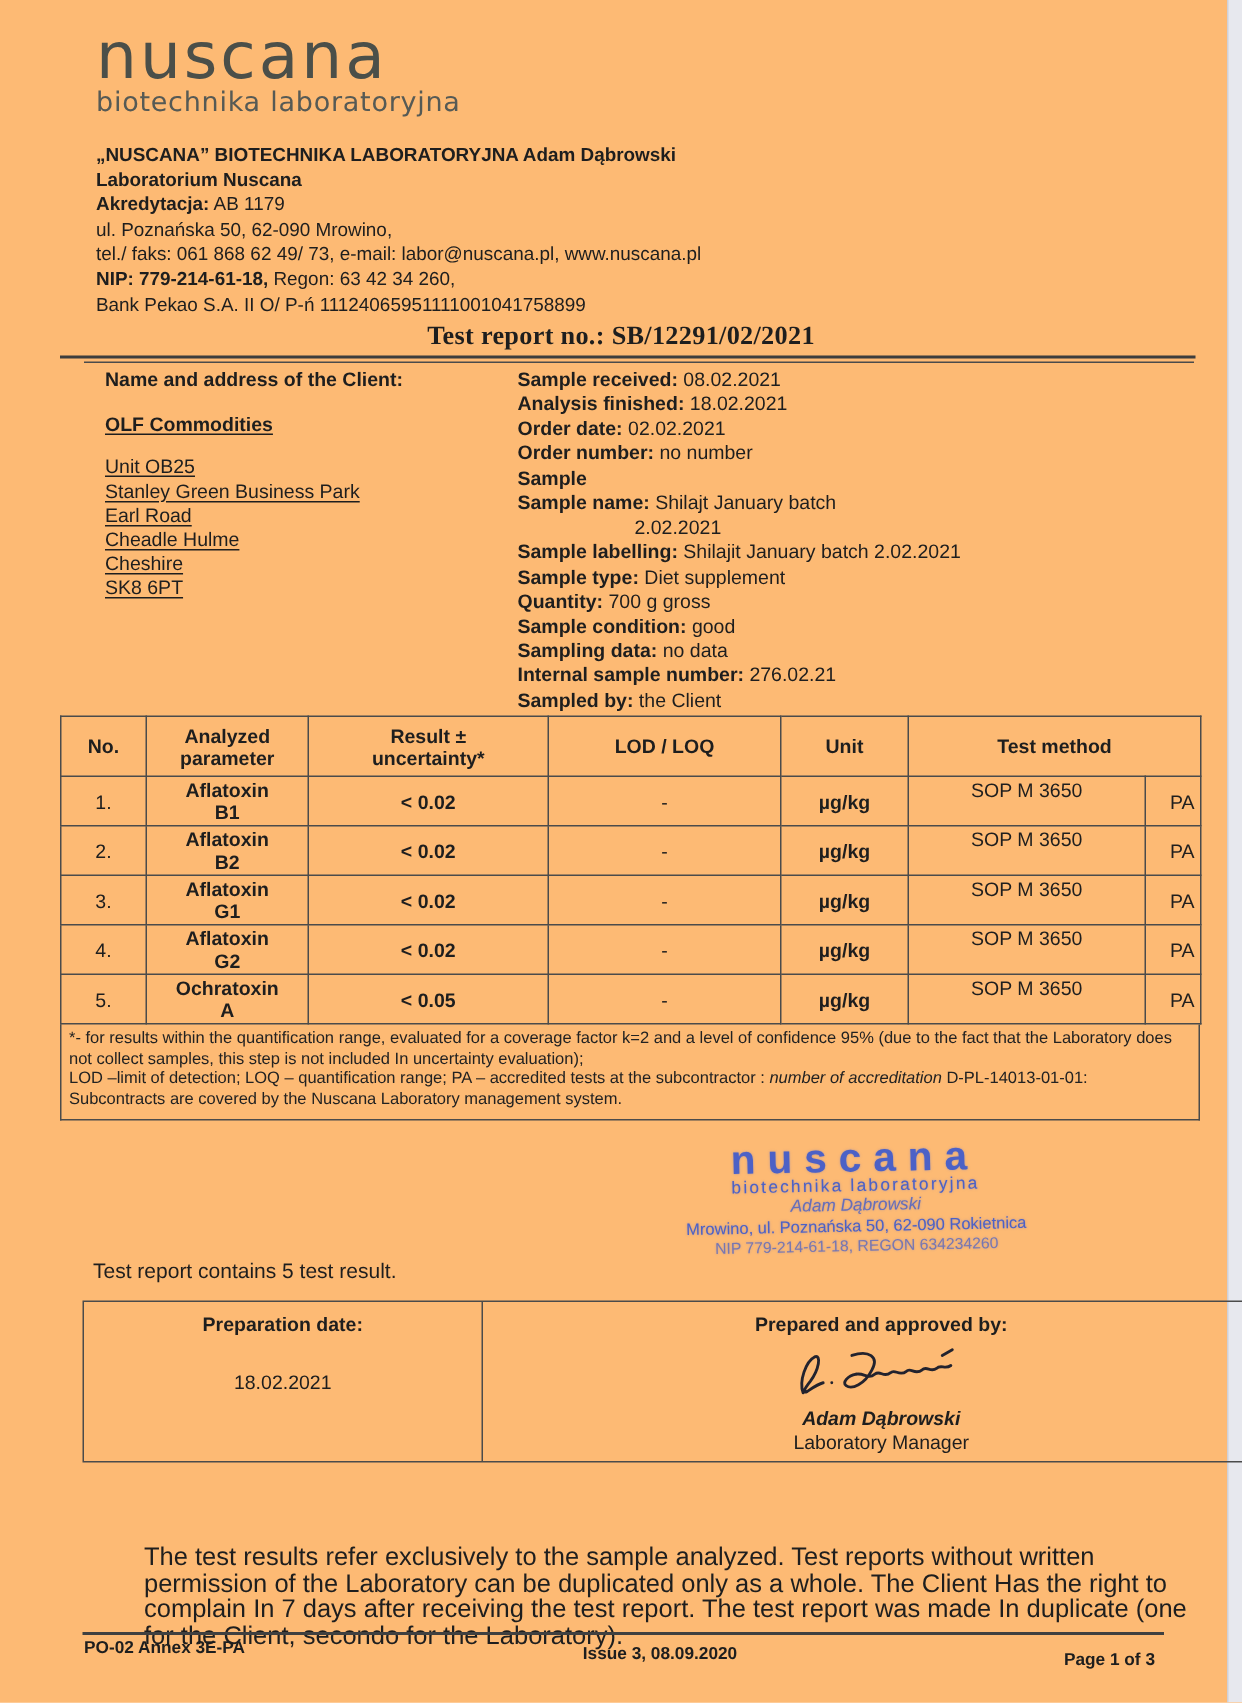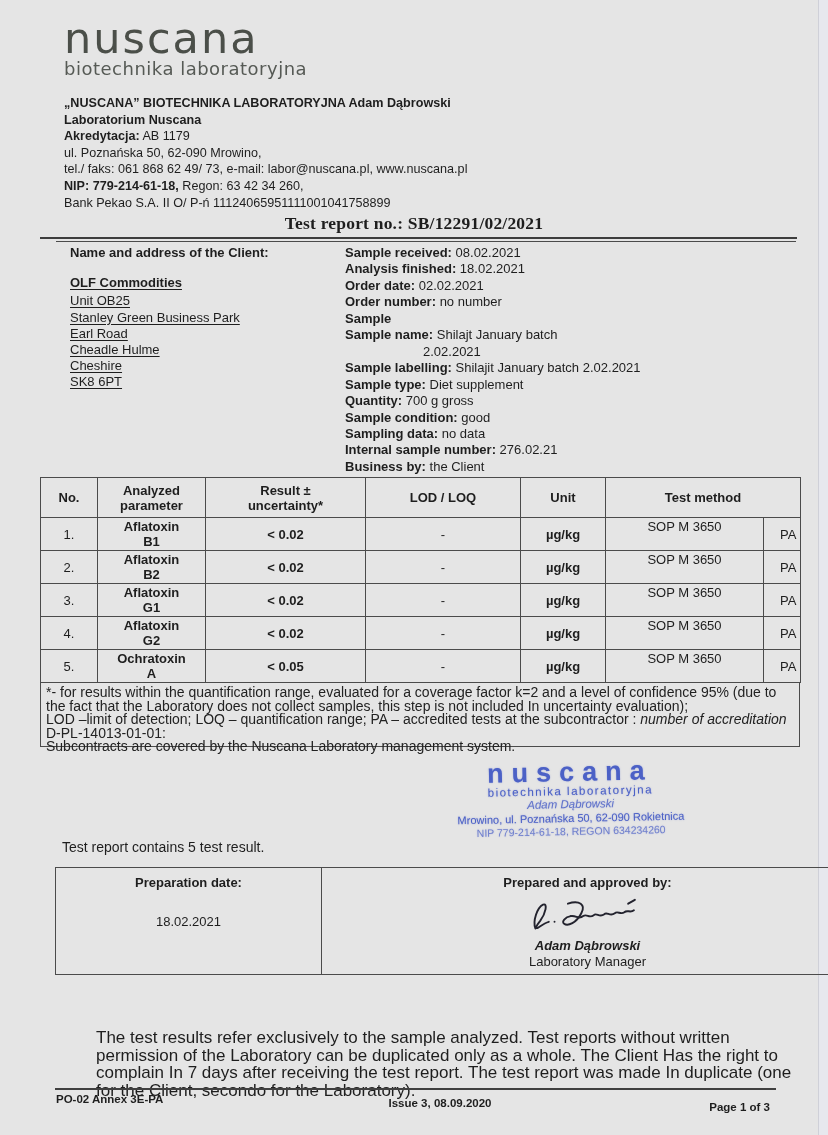--- a/index.html
+++ b/index.html
@@ -1,19 +1,19 @@
 <!DOCTYPE html>
 <html><head>
 <meta charset="utf-8">
 <style>
   * { box-sizing: border-box; }
   body { margin: 0; background: #ffffff; }
   .page {
     position: relative; width: 828px; height: 1135px;
-    background: #e5e5e5; overflow: hidden;
+    background: #fdba74; overflow: hidden;
     font-family: "Liberation Sans", sans-serif; color: #1e1e1e;
   }
   .edge-band { position: absolute; top: 0; right: 0; width: 10px; height: 100%;
     background: #e7e8ee; border-left: 1px solid #cfd0d8; }
 
   
   .logo { position: absolute; left: 64px; top: 16px; }
   .logo-name { font-family: "DejaVu Sans", sans-serif; font-size: 43px; line-height: 44px;
     color: #4b4f49; letter-spacing: 2px; font-weight: 400; }
   .logo-tag { font-family: "DejaVu Sans", sans-serif; font-size: 18px; color: #565a55;
@@ -26,40 +26,40 @@
   
   .report-title { position: absolute; left: 0; top: 213px; width: 828px; text-align: center;
     font-size: 17.5px; font-weight: bold; letter-spacing: 0.2px; font-family: Liberation Serif, serif; }
   .rule-title-1 { position: absolute; left: 40px; top: 237px; width: 757px; height: 2px; background: #3d3d3d; }
   .rule-title-2 { position: absolute; left: 56px; top: 241px; width: 740px; height: 1.4px; background: #4b4b4b; }
 
   
   .client { position: absolute; left: 70px; top: 245px; font-size: 13px; line-height: 16.2px; }
   .client-heading { font-weight: bold; margin-bottom: 14px; }
   .client-line { text-decoration: underline; text-underline-offset: 2px; }
-  .client-line.first { font-weight: bold; margin-bottom: 2px; }
+  .client-line.first { font-weight: bold; margin-bottom: 12px; }
 
   
   .sample { position: absolute; left: 345px; top: 245px; font-size: 13px; line-height: 16.45px; }
   .sample .indent { padding-left: 78px; }
 
   
   .rtable { position: absolute; left: 40px; top: 477px; width: 760px;
     border-collapse: collapse; table-layout: fixed; font-size: 13px; }
   .rtable th, .rtable td { border: 1.6px solid #4b4b4b; text-align: center; padding: 1px 16px; }
   .rtable thead tr { height: 40px; }
   .rtable tbody tr { height: 33px; }
   .rtable th { font-weight: bold; line-height: 15px; }
   .cell-param, .cell-result, .cell-unit { font-weight: bold; }
   .cell-method { vertical-align: top; padding-top: 3px; font-weight: normal; }
 
   
   .footnote { position: absolute; left: 40px; top: 683px; width: 760px; height: 64px;
     border: 1.6px solid #4b4b4b; border-top: none; padding: 3px 5px 2px 5px;
-    font-size: 14px; line-height: 13.6px; color: #222; }
+    font-size: 11px; line-height: 13.6px; color: #222; }
   .footnote .it { font-style: italic; }
 
   
   .stamp { position: absolute; left: 418px; top: 760px; width: 305px; text-align: center;
     color: #4c61c6; transform: rotate(-1.2deg);
     text-shadow: 0 0 1.5px rgba(88, 108, 205, 0.55); }
   .stamp-name { font-size: 27px; font-weight: bold; letter-spacing: 8px; line-height: 25px; }
   .stamp-tag { font-size: 11.5px; letter-spacing: 1.5px; line-height: 13px; }
   .stamp-person { font-size: 11.5px; line-height: 13px; font-style: italic; opacity: .85; }
   .stamp-addr { font-size: 11px; line-height: 14px; }
@@ -131,21 +131,21 @@
     <div><span class="b">Order number:</span><span> no number</span></div>
     <div><span class="b">Sample</span><span></span></div>
     <div><span class="b">Sample name:</span><span> Shilajt January batch</span></div>
     <div class="indent"><span>2.02.2021</span></div>
     <div><span class="b">Sample labelling:</span><span> Shilajit January batch 2.02.2021</span></div>
     <div><span class="b">Sample type:</span><span> Diet supplement</span></div>
     <div><span class="b">Quantity:</span><span> 700 g gross</span></div>
     <div><span class="b">Sample condition:</span><span> good</span></div>
     <div><span class="b">Sampling data:</span><span> no data</span></div>
     <div><span class="b">Internal sample number:</span><span> 276.02.21</span></div>
-    <div><span class="b">Business by:</span><span> the Client</span></div>
+    <div><span class="b">Sampled by:</span><span> the Client</span></div>
   </div>
 
   <table class="rtable">
     <colgroup>
       <col style="width:57px">
         <col style="width:108px">
         <col style="width:160px">
       <col style="width:155px">
         <col style="width:85px">
         <col style="width:158px">

